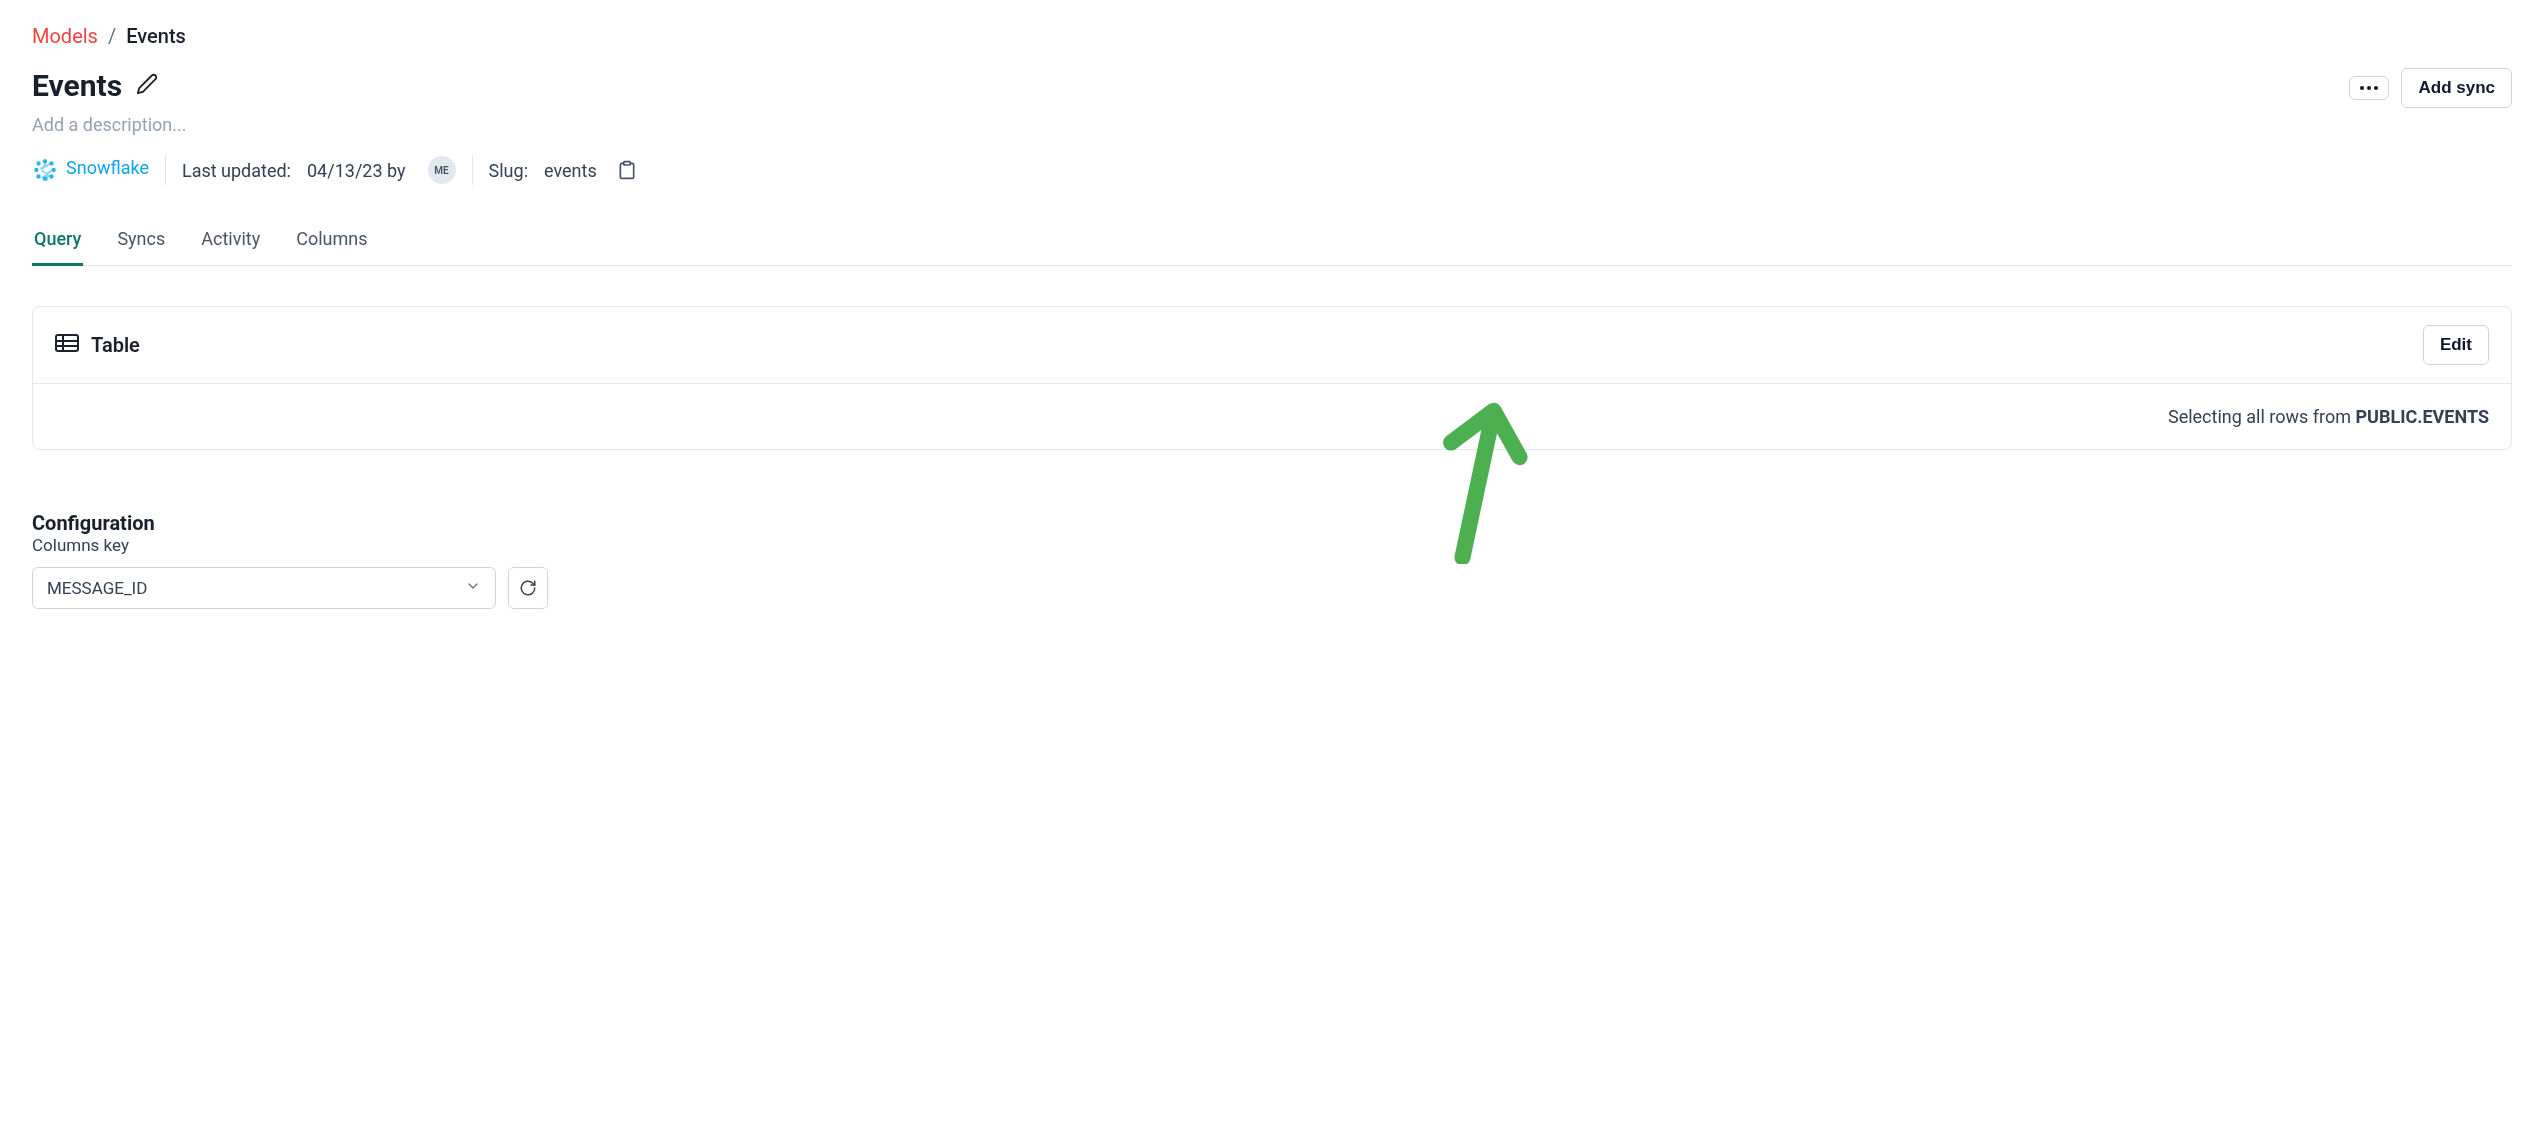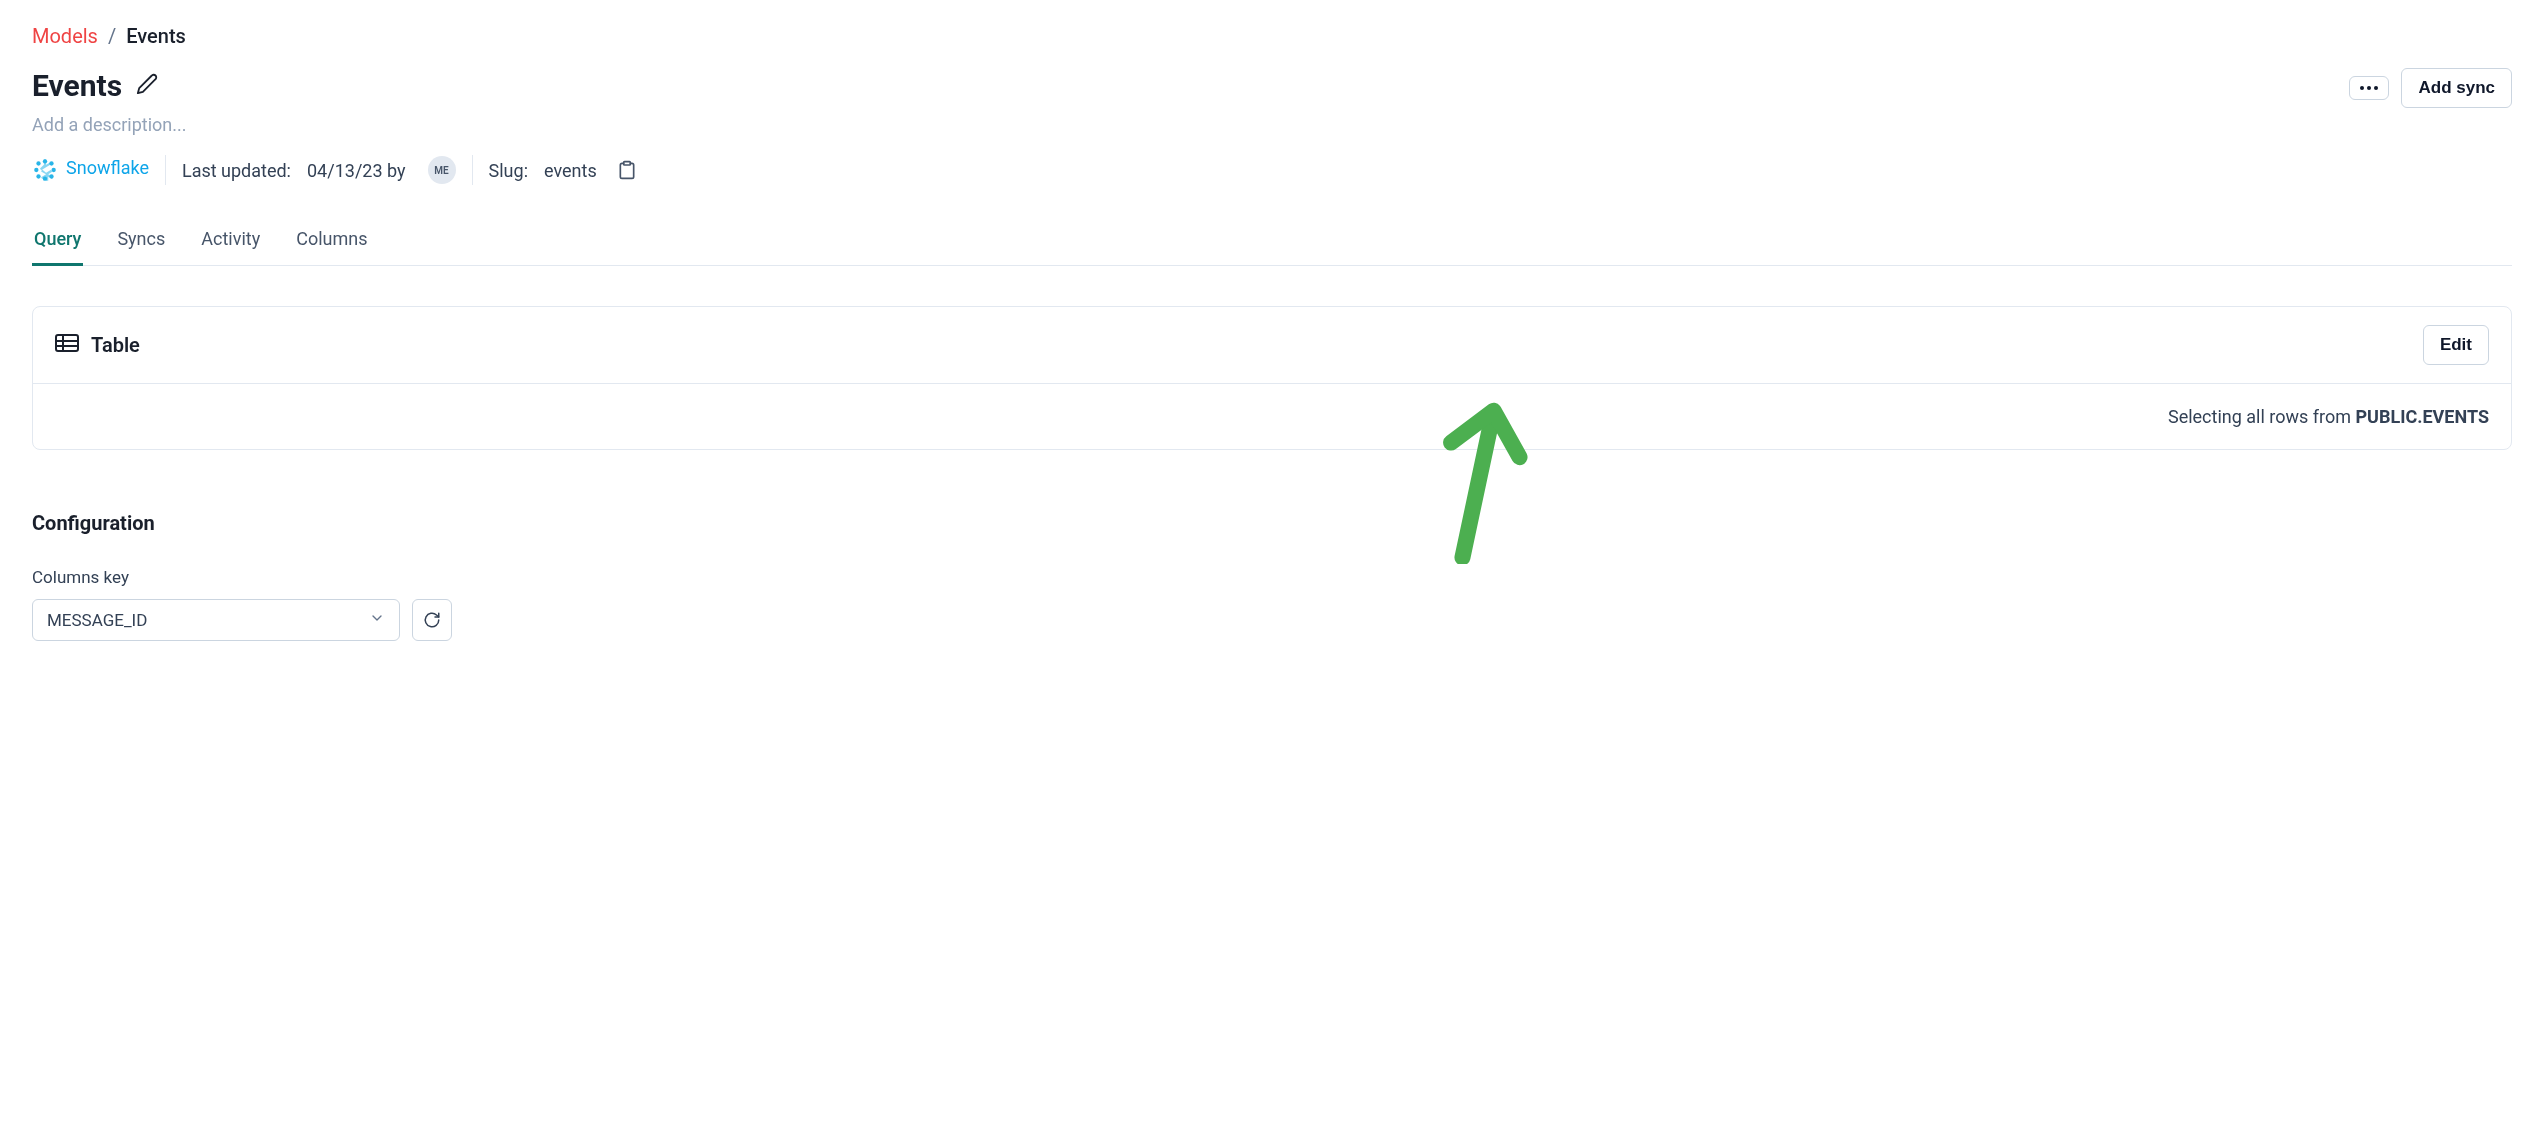--- a/index.html
+++ b/index.html
@@ -161,38 +161,37 @@
     }
     .card-body {
       padding: 22px;
       font-size: 18px;
       color: #334155;
       text-align: right;
     }
     .section-title {
       font-size: 20px;
       font-weight: 700;
-      margin-bottom: 32px;
       color: #1a202c;
     }
     .field-label {
       font-size: 17px;
       color: #334155;
       margin-bottom: 12px;
     }
     .select-row {
       display: flex;
       align-items: center;
       gap: 12px;
     }
     .select-box {
       display: flex;
       align-items: center;
       justify-content: space-between;
-      width: 368px;
+      width: 464px;
       border: 1px solid #cbd5e0;
       border-radius: 6px;
       padding: 10px 14px;
       font-size: 17px;
       color: #334155;
       cursor: pointer;
       background: #fff;
     }
     .select-caret {
       color: #64748b;

